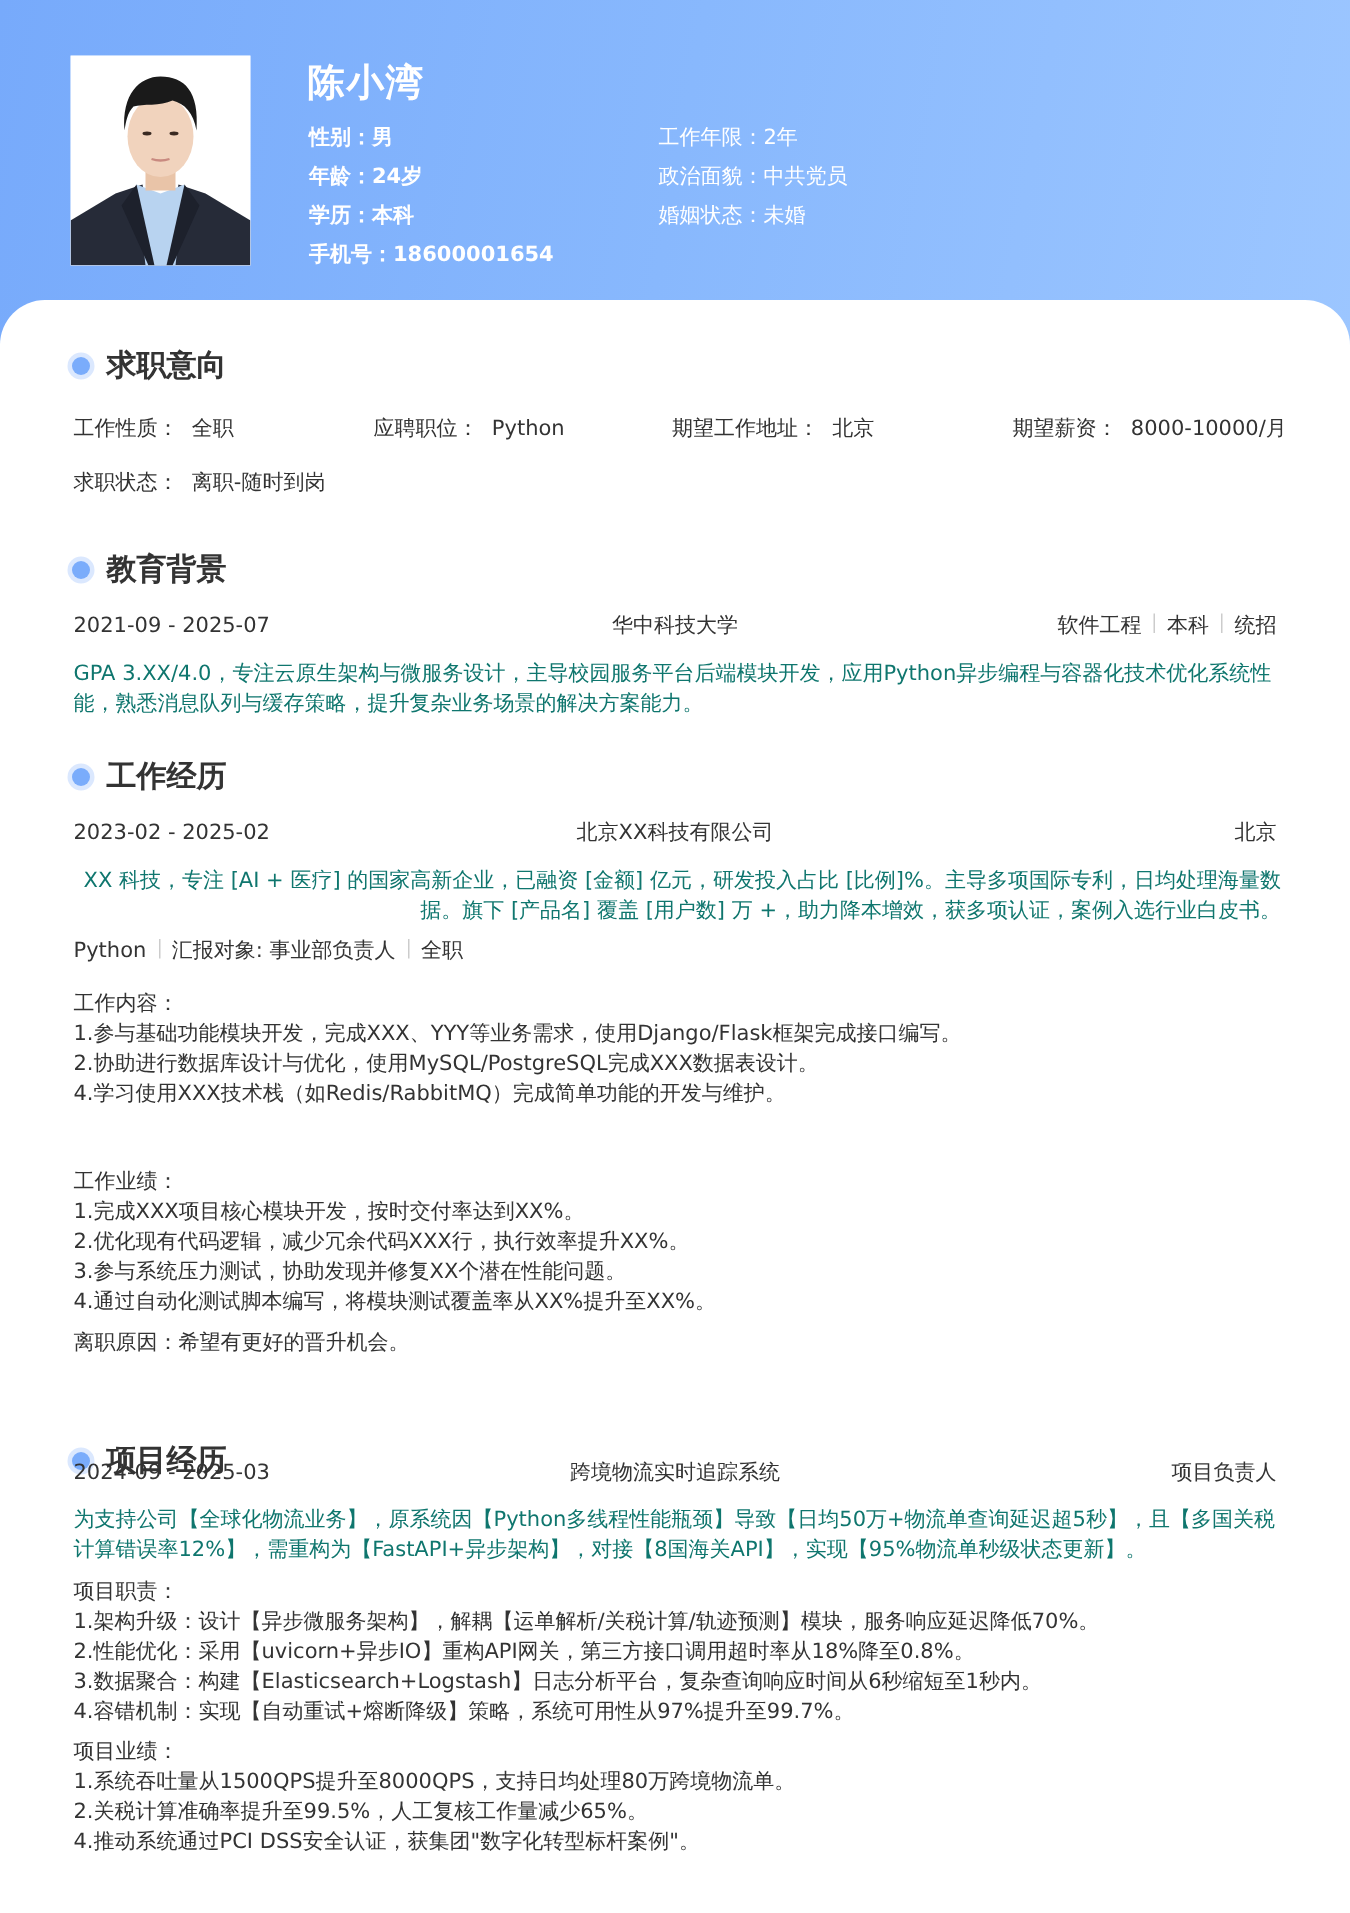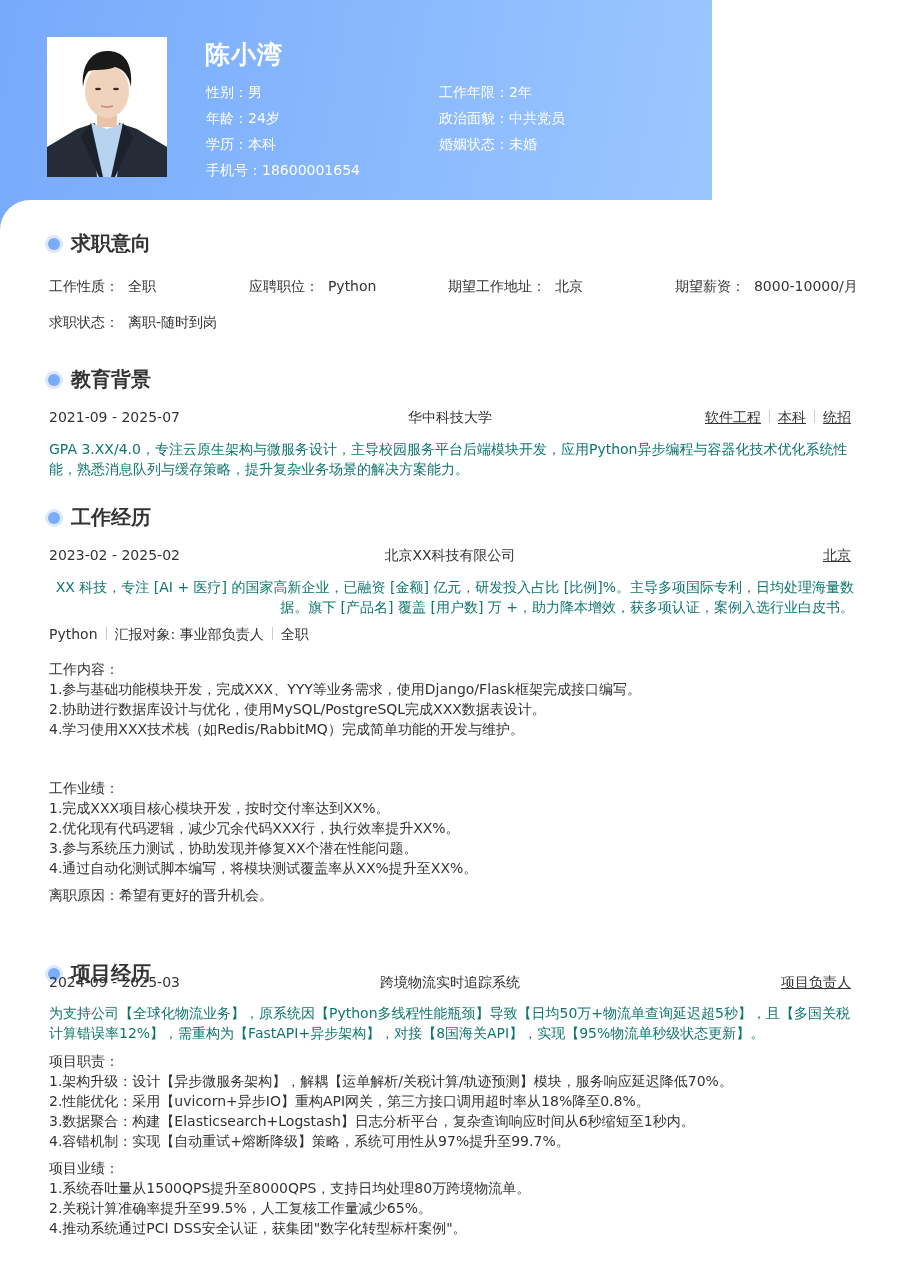--- a/index.html
+++ b/index.html
@@ -1,32 +1,32 @@
 <!DOCTYPE html>
 <html><head>
 <meta charset="utf-8">
 <style>
   * { margin: 0; padding: 0; box-sizing: border-box; }
   html, body { width: 900px; height: 1275px; overflow: hidden; background: #ffffff; }
   body { font-family: "DejaVu Sans", "Liberation Sans", sans-serif; color: #333333; position: relative; }
 
   .header {
-    position: absolute; left: 0; top: 0; width: 712px; height: 240px;
+    position: absolute; left: 0; top: 0; width: 900px; height: 240px;
     background: linear-gradient(100deg, #77aafb 0%, #88b8fd 50%, #9cc6ff 100%);
   }
   .photo {
     position: absolute; left: 47px; top: 37px; width: 120px; height: 140px;
     background: #ffffff; overflow: hidden;
   }
   .photo svg { display: block; }
   .name {
     position: absolute; left: 205px; top: 38px; font-size: 25px; font-weight: bold; color: #ffffff; letter-spacing: 1px;
   }
   .info-col { position: absolute; top: 82px; }
-  .info-col.left { left: 206px; }
+  .info-col.left { left: 206px; font-weight: bold; }
   .info-col.right { left: 439px; }
   .info-row { height: 26px; font-size: 14px; color: #ffffff; white-space: nowrap; line-height: 20px; }
 
   .card {
     position: absolute; left: 0; top: 200px; width: 900px; height: 1075px;
     background: #ffffff; border-radius: 30px 30px 0 0;
   }
 
   .section-title {
     position: absolute; left: 48px; display: flex; align-items: center;
@@ -37,21 +37,21 @@
   }
   .section-title .label { font-size: 20px; font-weight: bold; color: #333333; }
 
   .text { position: absolute; font-size: 14px; color: #333333; white-space: nowrap; line-height: 20px; }
   .para { position: absolute; left: 49px; width: 805px; font-size: 14px; color: #0f766e; line-height: 20px; }
   .sep { display: inline-block; width: 1px; height: 13px; background: #cccccc; margin: 0 8px; vertical-align: -1px; }
 
   .row-3 { position: absolute; left: 49px; width: 802px; height: 20px; font-size: 14px; line-height: 20px; }
   .row-3 .l { position: absolute; left: 0; }
   .row-3 .c { position: absolute; left: 0; width: 100%; text-align: center; }
-  .row-3 .r { position: absolute; right: 0; text-decoration: underline; }
+  .row-3 .r { position: absolute; right: 0; }
   .list-block { position: absolute; left: 49px; font-size: 14px; line-height: 20px; white-space: nowrap; }
 </style>
 </head>
 <body>
 
 <div class="header">
   <div class="photo">
     <svg width="120" height="140" viewBox="0 0 120 140">
       <rect width="120" height="140" fill="#ffffff"></rect>
 

